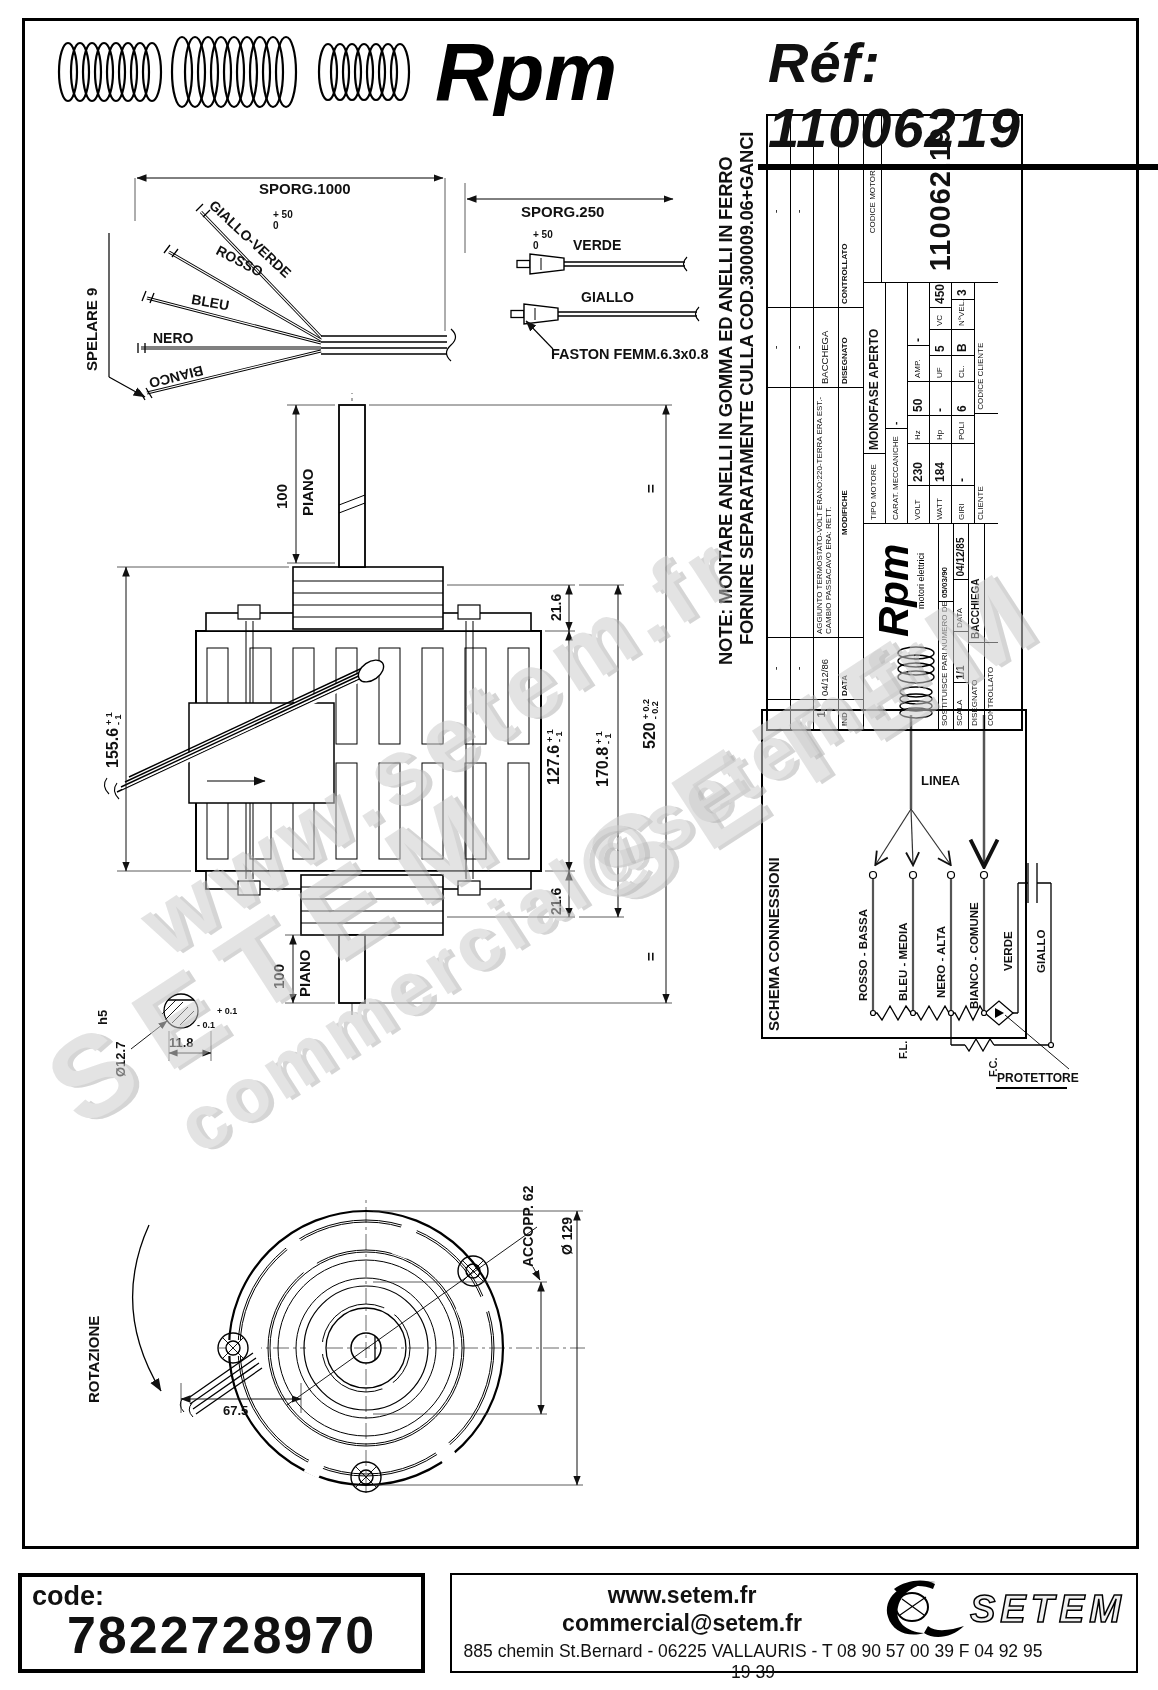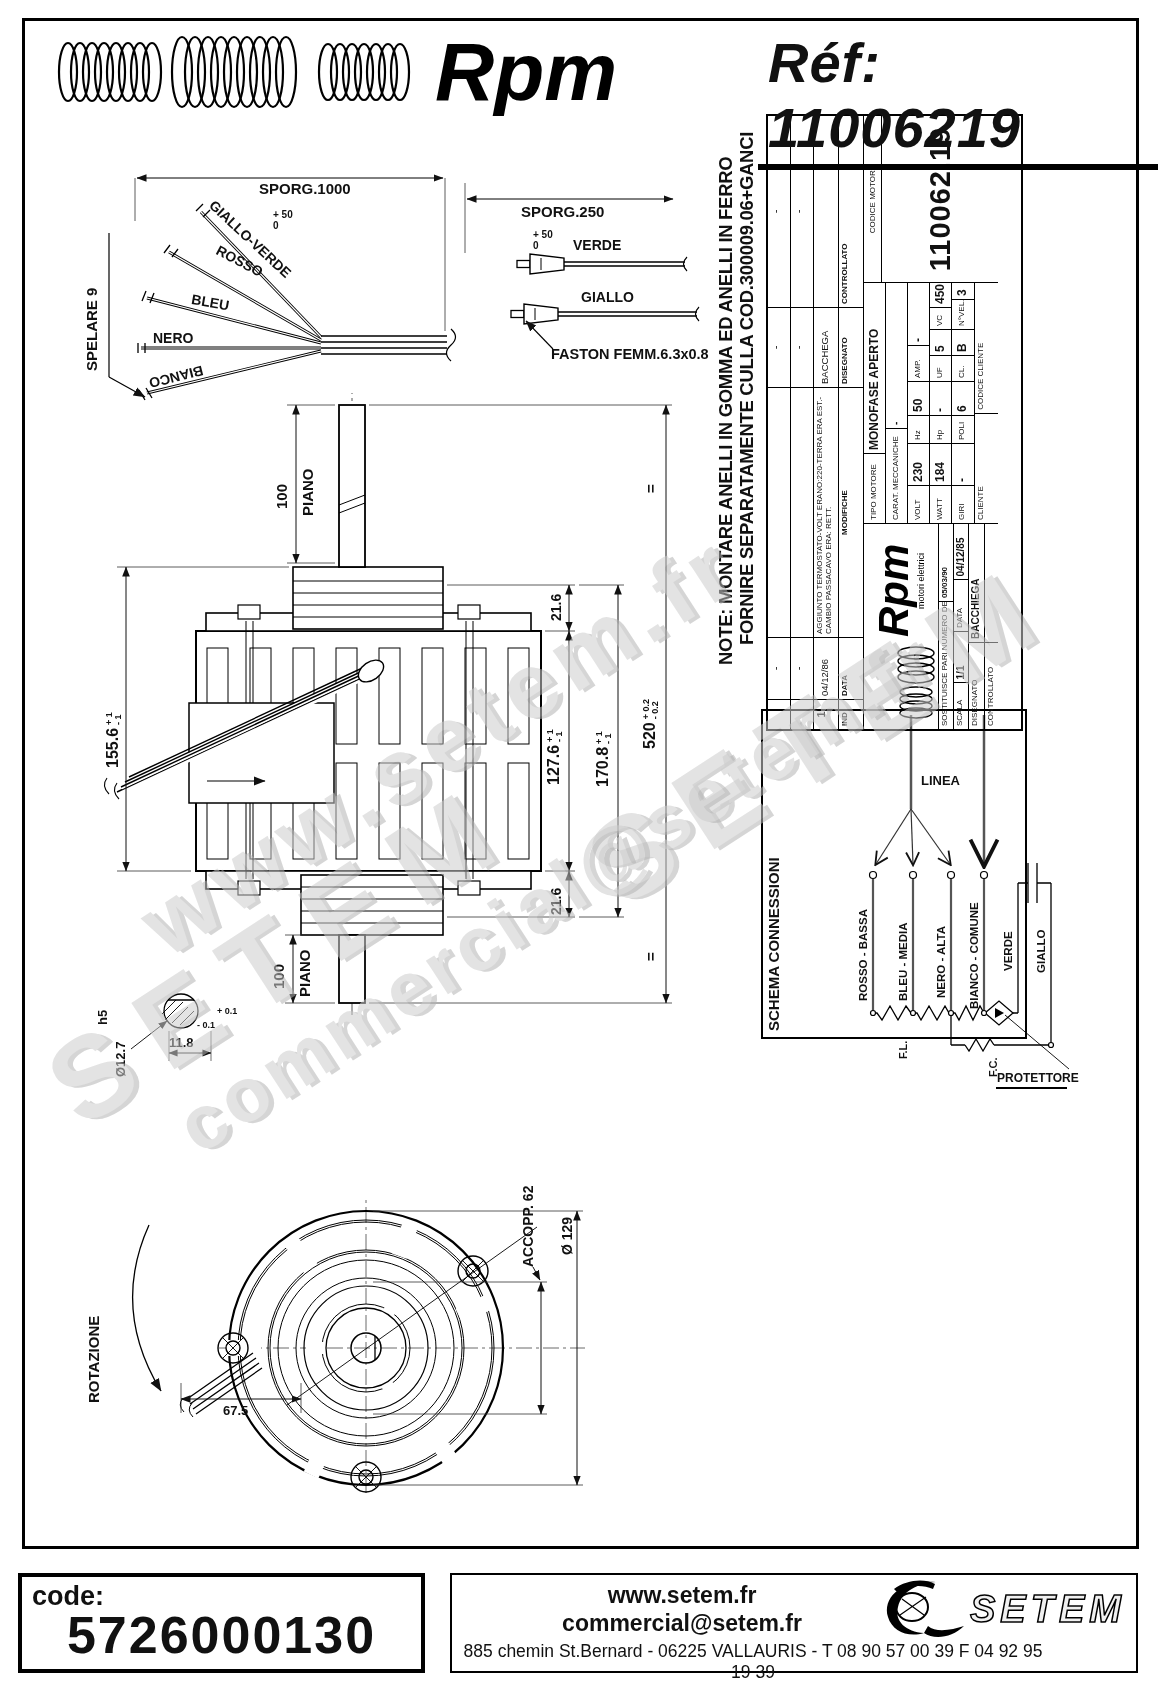--- a/index.html
+++ b/index.html
@@ -507,21 +507,21 @@
     </div>
   </div>
 
   <div class="wm" style="left:150px;top:880px;font-size:92px;letter-spacing:8px;transform:rotate(-33deg);">www.setem.fr</div>
   <div class="wm" style="left:60px;top:1030px;font-size:115px;letter-spacing:26px;transform:rotate(-33deg);">SETEM</div>
   <div class="wm" style="left:600px;top:810px;font-size:115px;letter-spacing:26px;transform:rotate(-33deg);">SETEM</div>
   <div class="wm" style="left:185px;top:1090px;font-size:76px;letter-spacing:5px;transform:rotate(-33deg);">commercial@setem.fr</div>
 
   <div id="ft-code">
     <div class="cl">code:</div>
-    <div class="cv">5726000130</div>
+    <div class="cv">7822728970</div>
   </div>
   <div id="ft-right">
     <div class="site">www.setem.fr</div>
     <div class="mail">commercial@setem.fr</div>
     <div class="addr">885 chemin St.Bernard  -  06225 VALLAURIS  -  T 08 90 57 00 39   F 04 92 95 19 39</div>
     <svg class="slogo" width="258" height="62" viewBox="0 0 258 62">
       <g>
         <ellipse cx="40" cy="30" rx="16" ry="14" fill="#fff" stroke="#000" stroke-width="2"></ellipse>
         <path d="M28,38 L54,20 M30,22 L52,38" stroke="#000" stroke-width="1.2" fill="none"></path>
         <path d="M64,5 C30,2 10,20 16,40 C20,54 36,61 52,56 C34,55 22,44 26,30 C30,14 46,6 64,5 Z" fill="#000"></path>

